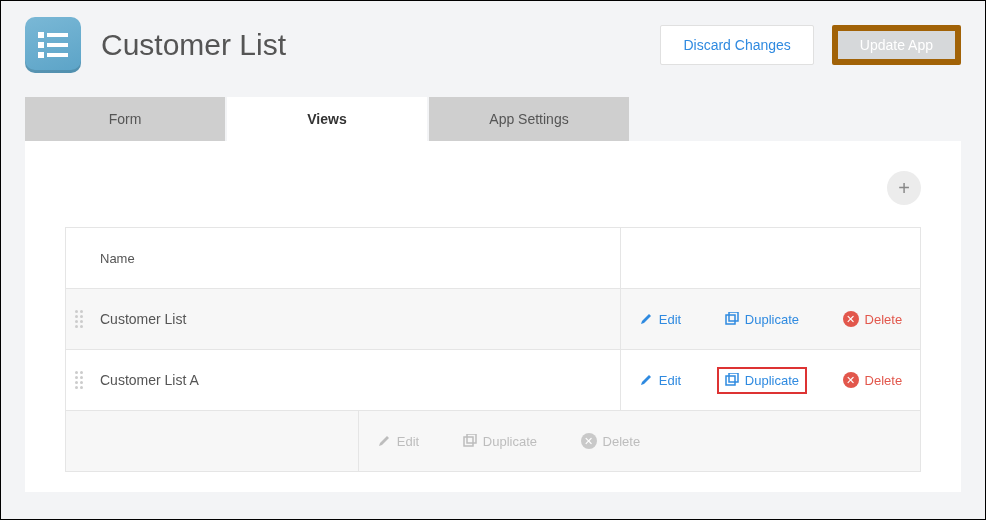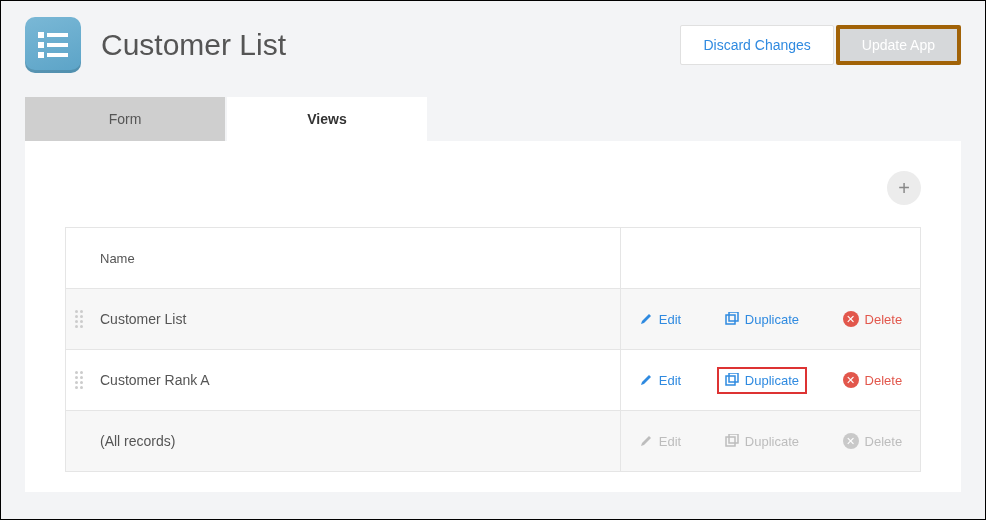--- a/index.html
+++ b/index.html
@@ -27,38 +27,38 @@
     justify-content: center;
     margin-right: 20px;
     box-shadow: inset 0 -3px 0 rgba(0,0,0,0.12);
   }
   .page-title {
     font-size: 30px;
     font-weight: 300;
     color: #555;
     flex: 1;
   }
-  .header-actions { display: flex; gap: 2px; }
+  .header-actions { display: flex; gap: 18px; }
   .btn {
     height: 40px;
     padding: 0 22px;
     display: inline-flex;
     align-items: center;
     justify-content: center;
     font-size: 14px;
     border-radius: 2px;
     cursor: pointer;
     background: #fff;
     border: 1px solid #e0e0e0;
   }
   .btn-discard { color: #2f8ae0; }
   .btn-update {
     background: #d6d8da;
     color: #fff;
-    border: 4px solid #a16207;
+    border: 6px solid #a16207;
     cursor: default;
   }
   .tabs {
     display: flex;
     padding: 0 24px;
     gap: 2px;
   }
   .tab {
     flex: 0 0 200px;
     height: 44px;
@@ -154,20 +154,21 @@
   <div class="page-title">Customer List</div>
   <div class="header-actions">
     <div class="btn btn-discard">Discard Changes</div>
     <div class="btn btn-update">Update App</div>
   </div>
 </div>
 
 <div class="tabs">
   <div class="tab">Form</div>
   <div class="tab active">Views</div>
+  <div class="tab">App Settings</div>
 </div>
 
 <div class="panel">
   <div class="panel-top">
     <div class="add-btn">
       <span>+</span>
     </div>
   </div>
 
   <div class="views-table">
@@ -222,21 +223,21 @@
           <span></span>
             <span></span>
             <span></span>
             <span></span>
             <span></span>
             <span></span>
             <span></span>
             <span></span>
         </div>
       </div>
-      <div class="col-name">Customer Rank A</div>
+      <div class="col-name">Customer List A</div>
       <div class="col-actions">
         <span class="action">
           <span class="pencil-icon">
             <svg width="14" height="14" viewBox="0 0 14 14">
                 <path d="M2 12 L3 9 L10 2 L12 4 L5 11 Z" fill="#2f8ae0"></path>
               </svg>
           </span>
           <span>Edit</span>
         </span>
         <span class="action hl">
@@ -250,21 +251,20 @@
         </span>
         <span class="action delete">
           <span class="del-circle">✕</span>
           <span>Delete</span>
         </span>
       </div>
     </div>
 
     <div class="vt-row row-alt">
       <div class="col-drag"></div>
-      <div class="col-name">(All records)</div>
       <div class="col-actions">
         <span class="action disabled">
           <span class="pencil-icon">
             <svg width="14" height="14" viewBox="0 0 14 14">
                 <path d="M2 12 L3 9 L10 2 L12 4 L5 11 Z" fill="#bdbdbd"></path>
               </svg>
           </span>
           <span>Edit</span>
         </span>
         <span class="action disabled">

